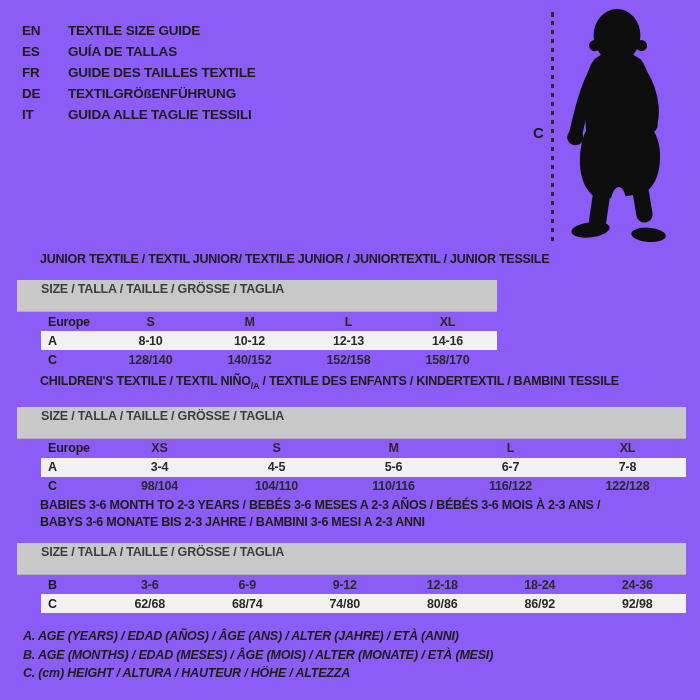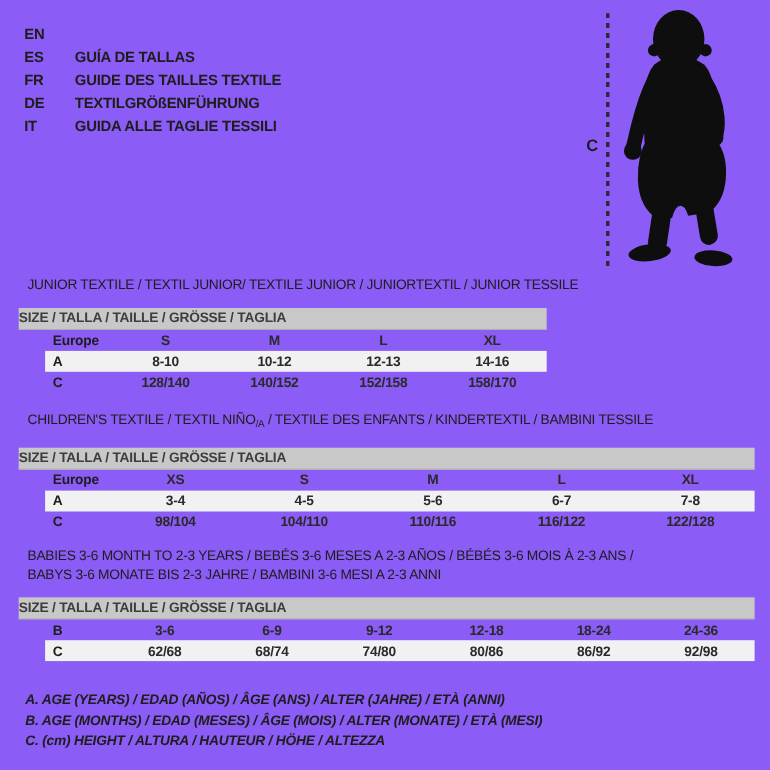--- a/index.html
+++ b/index.html
@@ -32,29 +32,29 @@
     background:repeating-linear-gradient(to bottom,#2a2a2a 0 4.5px,transparent 4.5px 9px);
   }
   .baby-svg{position:absolute;left:40px;top:0px;}
 
   
   .size-table{position:absolute;left:17px;}
   .t1{top:252px;width:480px;}
   .t2{top:374px;width:669px;}
   .t3{top:497px;width:669px;}
   .ttitle{
-    font-weight:400;font-size:12.5px;letter-spacing:-0.25px;
-    margin:0 0 0 8px;line-height:15px;white-space:nowrap;
+    font-weight:700;font-size:12.5px;letter-spacing:-0.25px;
+    margin:0 0 0 23px;line-height:15px;white-space:nowrap;
   }
   .ttitle sub{font-size:9px;}
   .t1 .ttitle,.t2 .ttitle{margin-bottom:13px;}
   .t3 .ttitle{line-height:17px;margin-bottom:12px;}
   .thead{
-    height:20px;line-height:18px;background:var(--bar);
-    padding-left:0;font-weight:700;font-size:12.5px;color:#3d3d3d;
+    height:32px;line-height:18px;background:var(--bar);
+    padding-left:24px;font-weight:700;font-size:12.5px;color:#3d3d3d;
     letter-spacing:-0.2px;border-bottom:1px solid #b0b0b0;
   }
   .trow{
     display:grid;height:19px;align-items:center;
     font-weight:700;font-size:12.5px;letter-spacing:-0.2px;margin-left:24px;
   }
   .t1 .trow{grid-template-columns:60px repeat(4,1fr);}
   .t2 .trow{grid-template-columns:60px repeat(5,1fr);}
   .t3 .trow{grid-template-columns:60px repeat(6,1fr);}
   .trow.stripe{background:var(--stripe);}
@@ -66,20 +66,21 @@
     font-weight:700;font-size:12.5px;letter-spacing:-0.2px;line-height:18.5px;font-style:italic;}
 </style>
 </head>
 <body>
 
 <div class="page">
 
   <div class="langs">
     <div class="lang-row">
       <span class="lang-code">EN</span>
+      <span class="lang-label">TEXTILE SIZE GUIDE</span>
     </div>
     <div class="lang-row">
       <span class="lang-code">ES</span>
       <span class="lang-label">GUÍA DE TALLAS</span>
     </div>
     <div class="lang-row">
       <span class="lang-code">FR</span>
       <span class="lang-label">GUIDE DES TAILLES TEXTILE</span>
     </div>
     <div class="lang-row">

